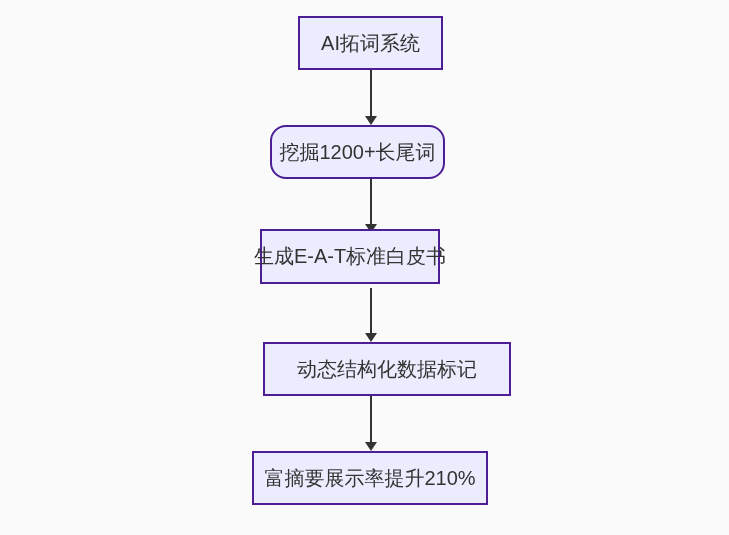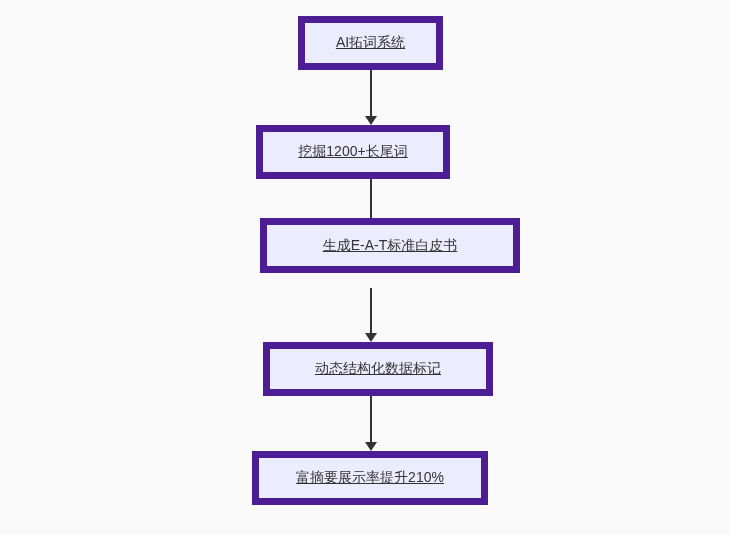--- a/index.html
+++ b/index.html
@@ -11,29 +11,28 @@
     width: 729px;
     height: 535px;
     background: #fafafa;
     font-family: "Liberation Sans", "DejaVu Sans", sans-serif;
     overflow: hidden;
   }
   .node {
     position: absolute;
     box-sizing: border-box;
     background: #ECECFF;
-    border: 7px solid #4c1d95;
+    border: 2px solid #4c1d95;
     color: #333333;
-    font-size: 14px;
+    font-size: 20px;
     display: flex;
     align-items: center;
     justify-content: center;
     text-align: center;
     white-space: nowrap;
-    text-decoration: underline;
   }
   .edge {
     position: absolute;
     width: 12px;
     margin-left: -6px;
     display: flex;
     flex-direction: column;
     align-items: center;
   }
   .edge .shaft {
@@ -43,23 +42,23 @@
   }
   .edge .head {
     width: 0;
     height: 0;
     border-left: 6px solid transparent;
     border-right: 6px solid transparent;
     border-top: 9px solid #333333;
   }
   
   #node-1 { left: 298px; top: 16px;  width: 145px; height: 54px; }
-  #node-2 { left: 256px; top: 125px; width: 194px; height: 54px; }
-  #node-3 { left: 260px; top: 218px; width: 260px; height: 55px; }
-  #node-4 { left: 263px; top: 342px; width: 230px; height: 54px; align-items: center; }
+  #node-2 { left: 270px; top: 125px; width: 175px; height: 54px; border-radius: 16px; }
+  #node-3 { left: 260px; top: 229px; width: 180px; height: 55px; }
+  #node-4 { left: 263px; top: 342px; width: 248px; height: 54px; align-items: center; }
   #node-5 { left: 252px; top: 451px; width: 236px; height: 54px; text-align: right; }
   
   #edge-1 { left: 371px; top: 70px;  height: 55px; }
   #edge-2 { left: 371px; top: 179px; height: 54px; }
   #edge-3 { left: 371px; top: 288px; height: 54px; }
   #edge-4 { left: 371px; top: 396px; height: 55px; }
 </style>
 </head>
 <body>
 

